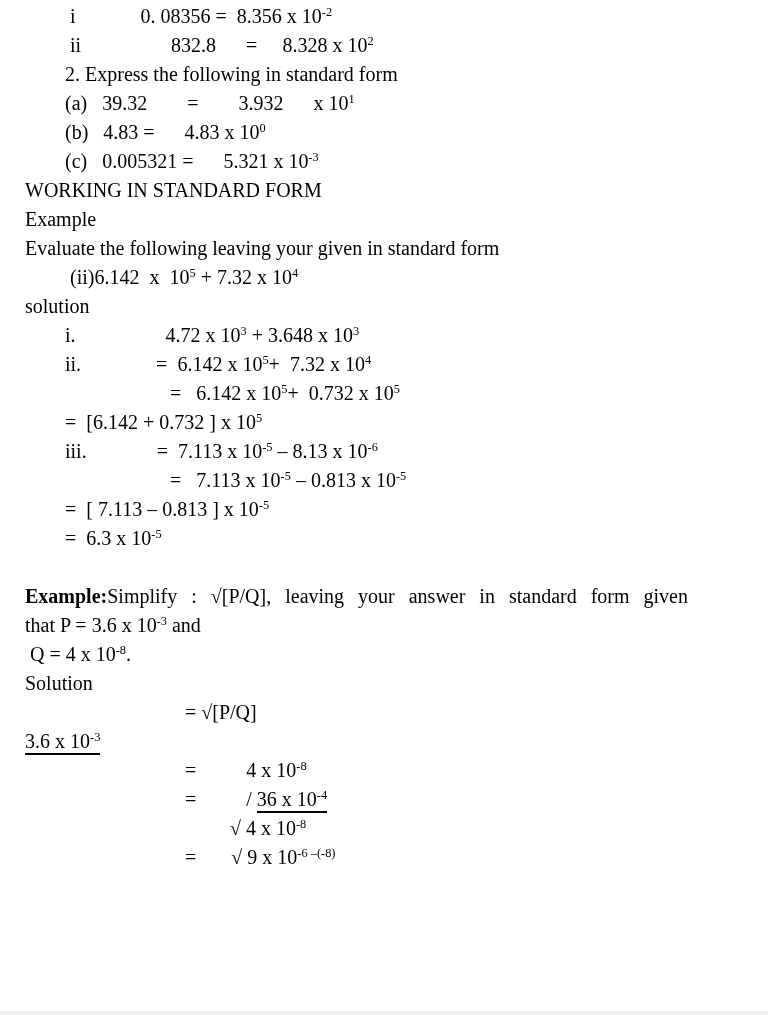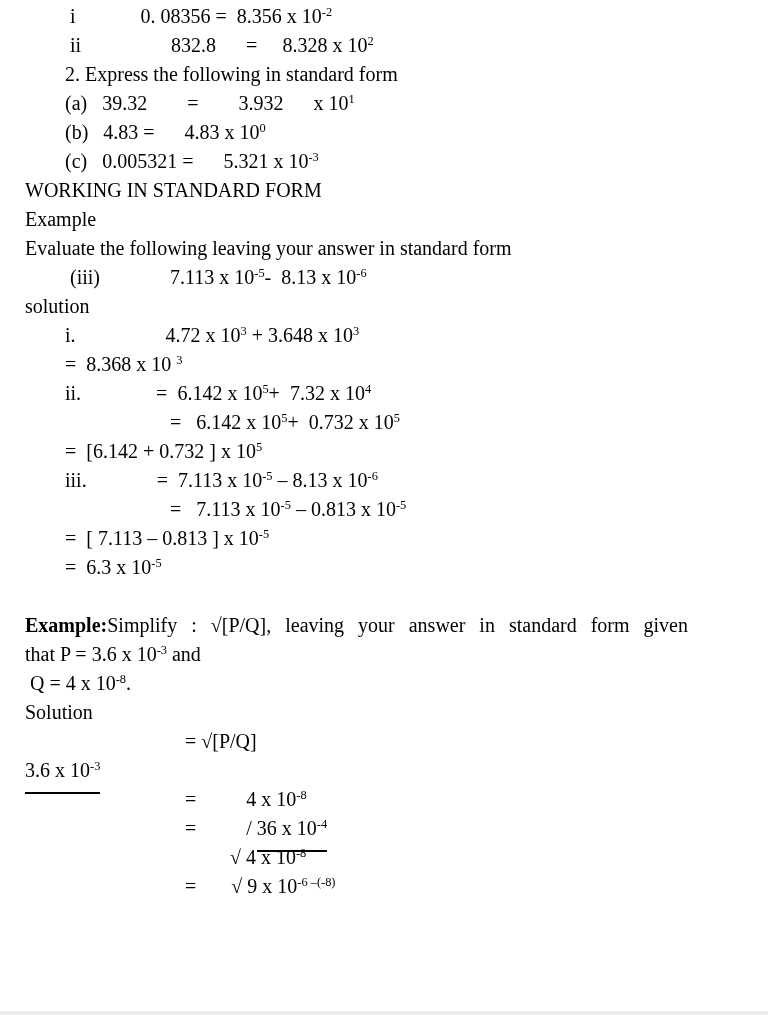--- a/index.html
+++ b/index.html
@@ -32,21 +32,21 @@
   sup {
     font-size: 0.62em;
     vertical-align: baseline;
     position: relative;
     top: -0.55em;
     line-height: 0;
     letter-spacing: 0;
   }
   .u {
     border-bottom: 2px solid #000;
-    padding-bottom: 11px;
+    padding-bottom: 1px;
   }
   .scan-artifact {
     position: absolute;
     left: 0;
     bottom: 0;
     width: 100%;
     height: 4px;
     opacity: 0.25;
   }
 </style>
@@ -56,25 +56,24 @@
 <div class="page">
   <div id="lines-container">
       <div class="line">         i             0. 08356 =  8.356 x 10<sup>-2</sup></div>
       <div class="line">         ii                  832.8      =     8.328 x 10<sup>2</sup></div>
       <div class="line">        2. Express the following in standard form</div>
       <div class="line">        (a)   39.32        =        3.932      x 10<sup>1</sup></div>
       <div class="line">        (b)   4.83 =      4.83 x 10<sup>0</sup></div>
       <div class="line">        (c)   0.005321 =      5.321 x 10<sup>-3</sup></div>
       <div class="line bold">WORKING IN STANDARD FORM</div>
       <div class="line bold">Example</div>
-      <div class="line">Evaluate the following leaving your answer in standard form</div>
-      <div class="line">         (iii)              7.113 x 10<sup>-5</sup>-  8.13 x 10<sup>-6</sup></div>
+      <div class="line">Evaluate the following leaving your given in standard form</div>
+      <div class="line">         (ii)6.142  x  10<sup>5</sup> + 7.32 x 10<sup>4</sup></div>
       <div class="line bold">solution</div>
       <div class="line">        i.                  4.72 x 10<sup>3</sup> + 3.648 x 10<sup>3</sup></div>
-      <div class="line">        =  8.368 x 10 <sup>3</sup></div>
       <div class="line">        ii.               =  6.142 x 10<sup>5</sup>+  7.32 x 10<sup>4</sup></div>
       <div class="line">                             =   6.142 x 10<sup>5</sup>+  0.732 x 10<sup>5</sup></div>
       <div class="line">        =  [6.142 + 0.732 ] x 10<sup>5</sup></div>
       <div class="line">        iii.              =  7.113 x 10<sup>-5</sup> – 8.13 x 10<sup>-6</sup></div>
       <div class="line">                             =   7.113 x 10<sup>-5</sup> – 0.813 x 10<sup>-5</sup></div>
       <div class="line">        =  [ 7.113 – 0.813 ] x 10<sup>-5</sup></div>
       <div class="line">        =  6.3 x 10<sup>-5</sup></div>
       <div class="line">&nbsp;</div>
       <div class="line spread"><b>Example:</b>Simplify : √[P/Q], leaving your answer in standard form given</div>
       <div class="line">that P = 3.6 x 10<sup>-3</sup> and</div>

